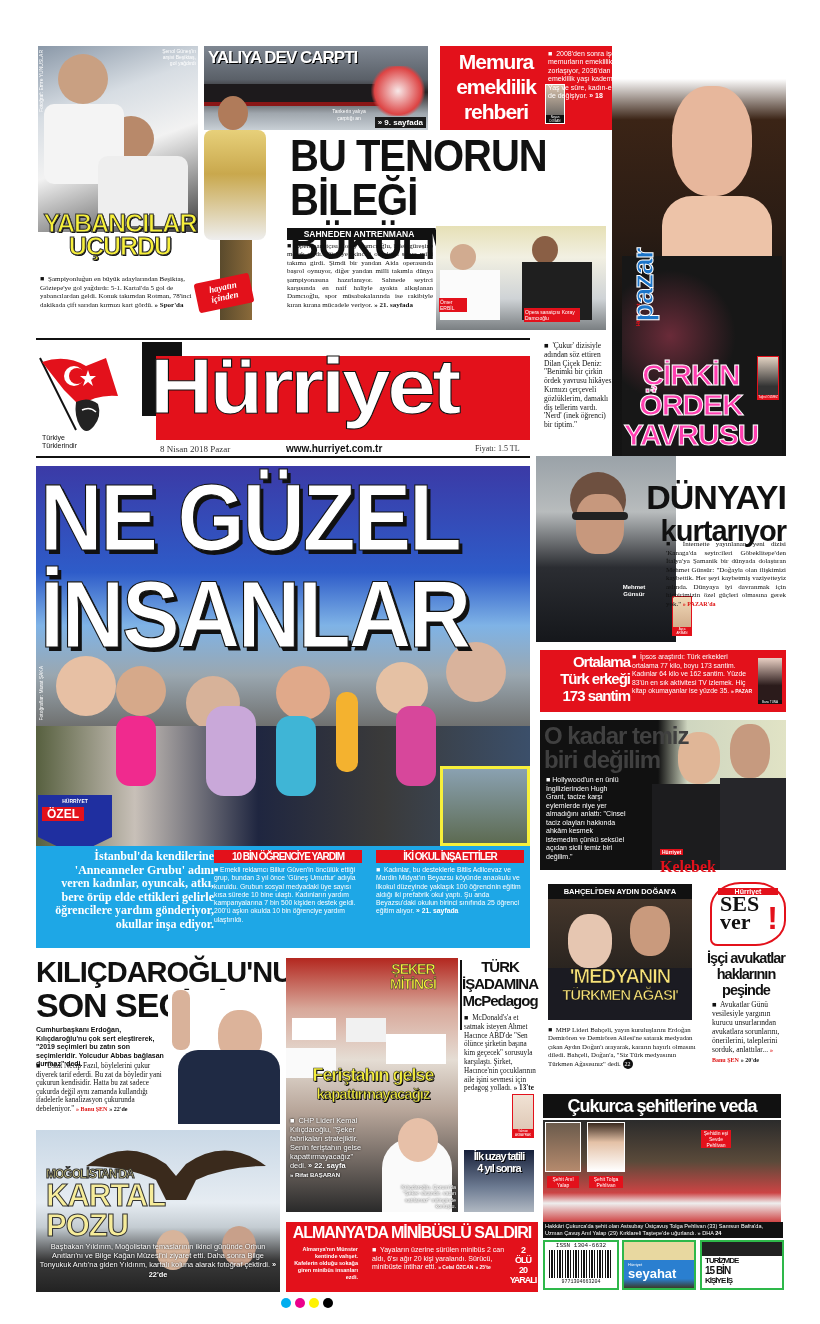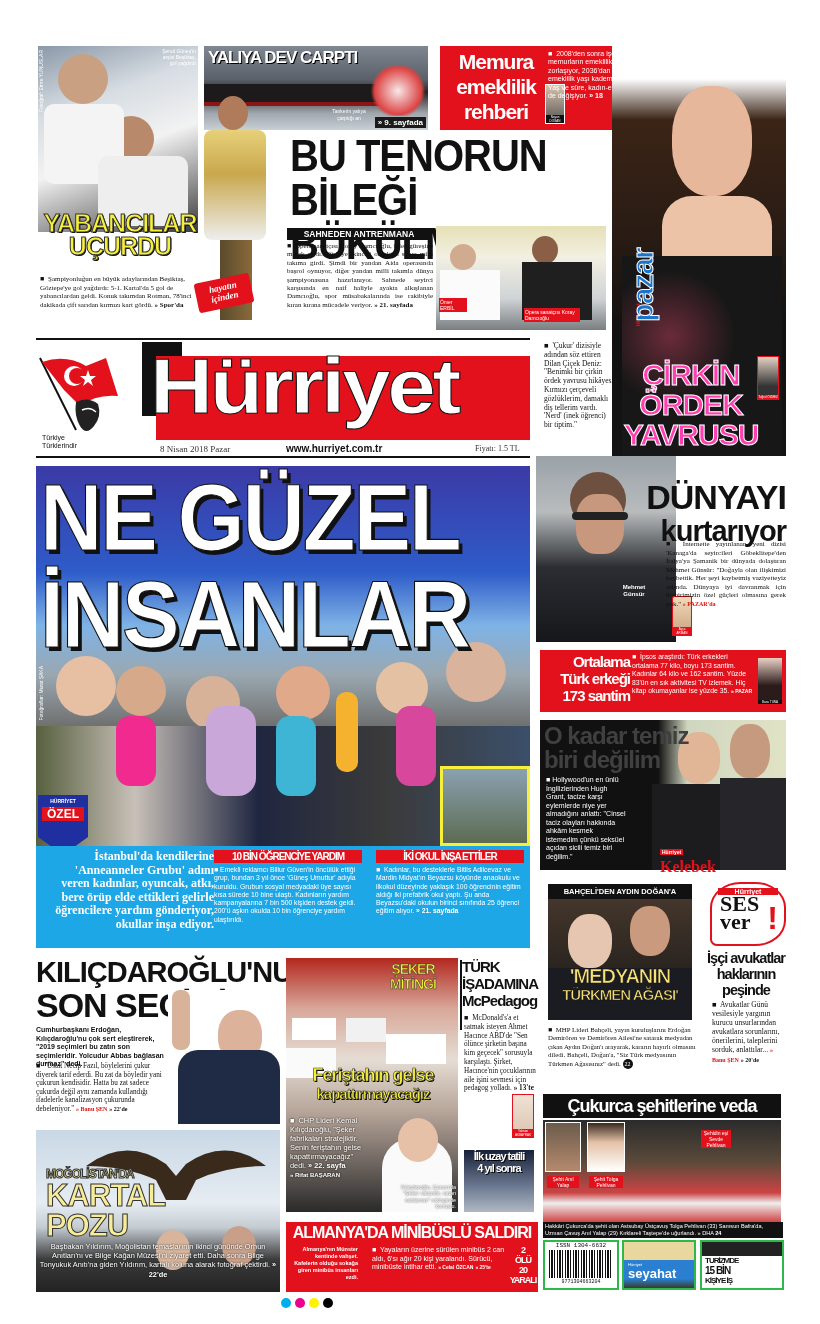--- a/index.html
+++ b/index.html
@@ -142,21 +142,21 @@
   <div class="abs" style="left:240px;top:250px;width:40px;height:80px;background:#3fb5d6;border-radius:14px"></div>
   <div class="abs" style="left:300px;top:226px;width:22px;height:80px;background:#f4b22f;border-radius:10px"></div>
   <div class="abs" style="left:360px;top:240px;width:40px;height:80px;background:#d7479b;border-radius:14px"></div>
   <div class="abs" style="left:404px;top:300px;width:90px;height:80px;border:3px solid #f7f03a;background:linear-gradient(180deg,#8aa1b1,#5d6b52)"></div>
   <div class="abs" style="left:2px;top:200px;writing-mode:vertical-rl;transform:rotate(180deg);color:#fff;font-size:5px">Fotoğraflar: Murat ŞAKA</div>
 </div>
 <div class="abs cond" style="left:40px;top:470px;width:490px;color:#fff;font-size:80px;line-height:82px;font-weight:900;letter-spacing:-2px;text-shadow:3px 3px 0 #111;-webkit-text-stroke:1px #111;transform:scaleX(1.08) scaleY(1.18);transform-origin:top left">
   <div>NE GÜZEL</div>
   <div>İNSANLAR</div>
 </div>
-<div class="abs" style="left:38px;top:795px;width:50px;height:60px;background:#1f2fa0;clip-path:polygon(0 0,100% 0,100% 70%,50% 100%,0 70%)">
+<div class="abs" style="left:38px;top:795px;width:74px;height:60px;background:#1f2fa0;clip-path:polygon(0 0,100% 0,100% 70%,50% 100%,0 70%)">
   <div class="abs" style="top:3px;left:0;width:100%;text-align:center;color:#fff;font-size:5px;font-weight:bold">HÜRRİYET</div>
   <div class="abs" style="top:12px;left:4px;width:42px;background:#e3111b;color:#fff;text-align:center;font-size:12px;font-weight:bold">ÖZEL</div>
 </div>
 
 <div class="abs" style="left:36px;top:846px;width:494px;height:102px;background:#1ea7e6"></div>
 <div class="abs serif" style="left:52px;top:850px;width:162px;color:#fff;font-weight:bold;font-size:12px;line-height:13.6px;text-align:right">İstanbul'da kendilerine 'Anneanneler Grubu' adını veren kadınlar, oyuncak, atkı, bere örüp elde ettikleri gelirle öğrencilere yardım gönderiyor, okullar inşa ediyor.</div>
 <div class="abs cond" style="left:214px;top:850px;width:148px;background:#e3111b;color:#fff;font-size:10px;text-align:center;padding:1px 0">10 BİN ÖĞRENCİYE YARDIM</div>
 <div class="abs bul" style="left:214px;top:866px;width:150px;color:#fff;font-size:6.8px;line-height:8.3px">Emekli reklamcı Billur Güven'in öncülük ettiği grup, bundan 3 yıl önce 'Güneş Umuttur' adıyla kuruldu. Grubun sosyal medyadaki üye sayısı kısa sürede 10 bine ulaştı. Kadınların yardım kampanyalarına 7 bin 500 kişiden destek geldi. 200'ü aşkın okulda 10 bin öğrenciye yardım ulaştırıldı.</div>
 <div class="abs cond" style="left:376px;top:850px;width:148px;background:#e3111b;color:#fff;font-size:10px;text-align:center;padding:1px 0">İKİ OKUL İNŞA ETTİLER</div>
 <div class="abs bul" style="left:376px;top:866px;width:150px;color:#fff;font-size:6.8px;line-height:8.3px">
@@ -296,21 +296,21 @@
   <div style="font-size:15px;line-height:17px">kapattırmayacağız</div>
 </div>
 <div class="abs bul" style="left:290px;top:1116px;width:74px;color:#fff;font-size:7.4px;line-height:9px;text-shadow:0 0 2px #000">
   <span>CHP Lideri Kemal Kılıçdaroğlu, "Şeker fabrikaları stratejiktir. Senin feriştahın gelse kapattırmayacağız" dedi.</span>
   <b>» 22. sayfa</b><br>
   <b style="font-size:6px">» Rifat BAŞARAN</b>
 </div>
 <div class="abs" style="left:384px;top:1184px;width:72px;color:#fff;font-size:5.4px;line-height:6.4px;text-align:right;text-shadow:0 0 2px #000">Kılıçdaroğlu, Çorum'da "Şeker vatandır, vatan satılamaz" mitinginde konuştu.</div>
 
 <div class="abs" style="left:460px;top:960px;width:2px;height:70px;background:#111"></div>
-<div class="abs cond" style="left:462px;top:958px;width:76px;font-size:15px;line-height:17px">
+<div class="abs cond" style="left:462px;top:958px;width:76px;text-align:center;font-size:15px;line-height:17px">
   <div>TÜRK</div>
   <div>İŞADAMINA</div>
   <div>McPedagog</div>
 </div>
 <div class="abs serif bul" style="left:464px;top:1014px;width:74px;font-size:7.2px;line-height:8.8px">
   <span>McDonald's'a et satmak isteyen Ahmet Hacınce ABD'de "Sen ölünce şirketin başına kim geçecek" sorusuyla karşılaştı. Şirket, Hacınce'nin çocuklarının aile işini sevmesi için pedagog yolladı.</span>
   <b>» 13'te</b>
 </div>
 <div class="abs" style="left:512px;top:1094px;width:22px;height:44px;background:linear-gradient(180deg,#f0e2d4,#dcc3b0);border:1px solid #e3111b">
   <div class="abs" style="bottom:0;left:0;width:100%;background:#e3111b;color:#fff;font-size:3px;line-height:4px;text-align:center">Yalman AKBAYRAK</div>

